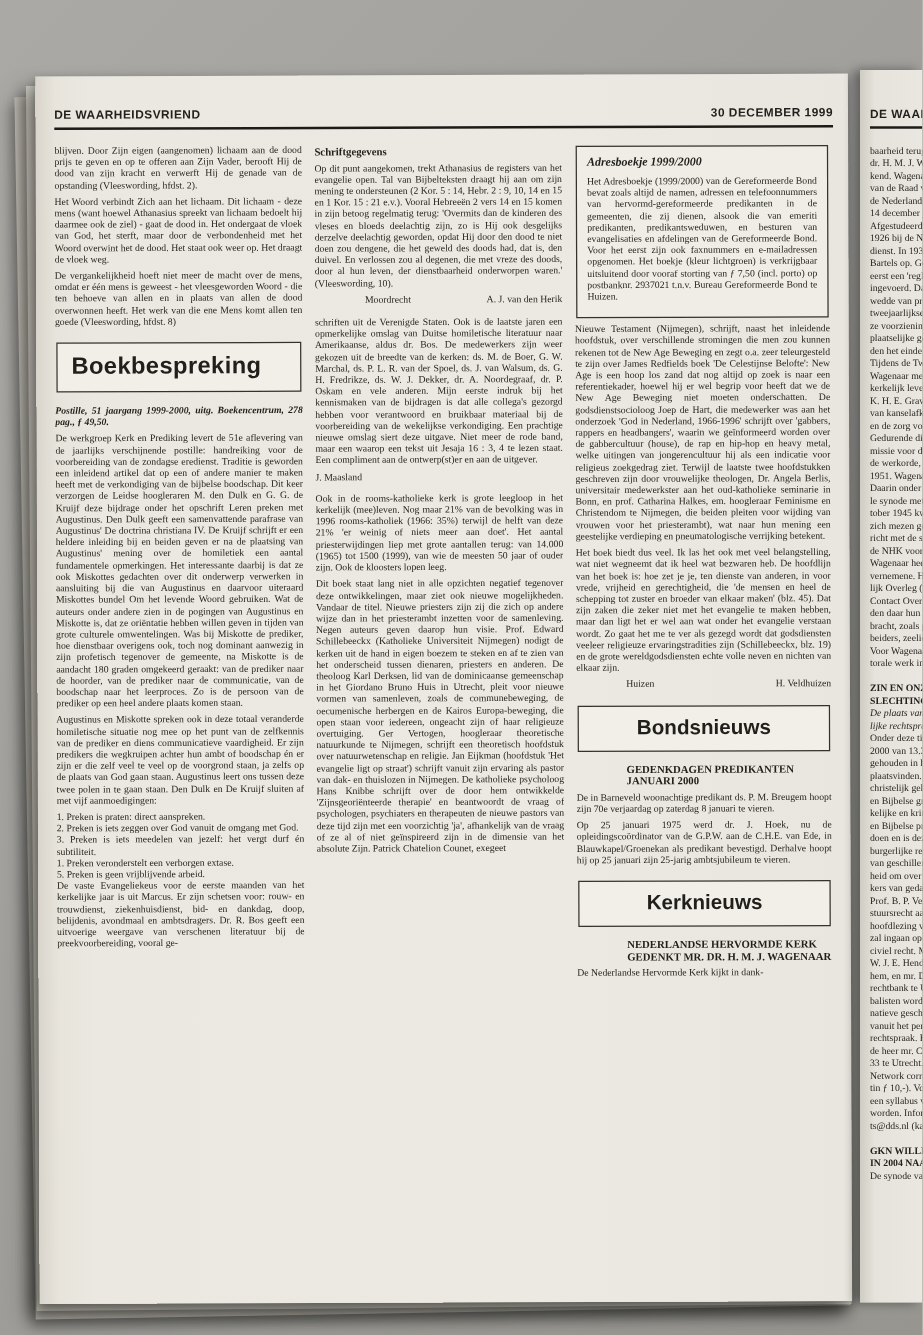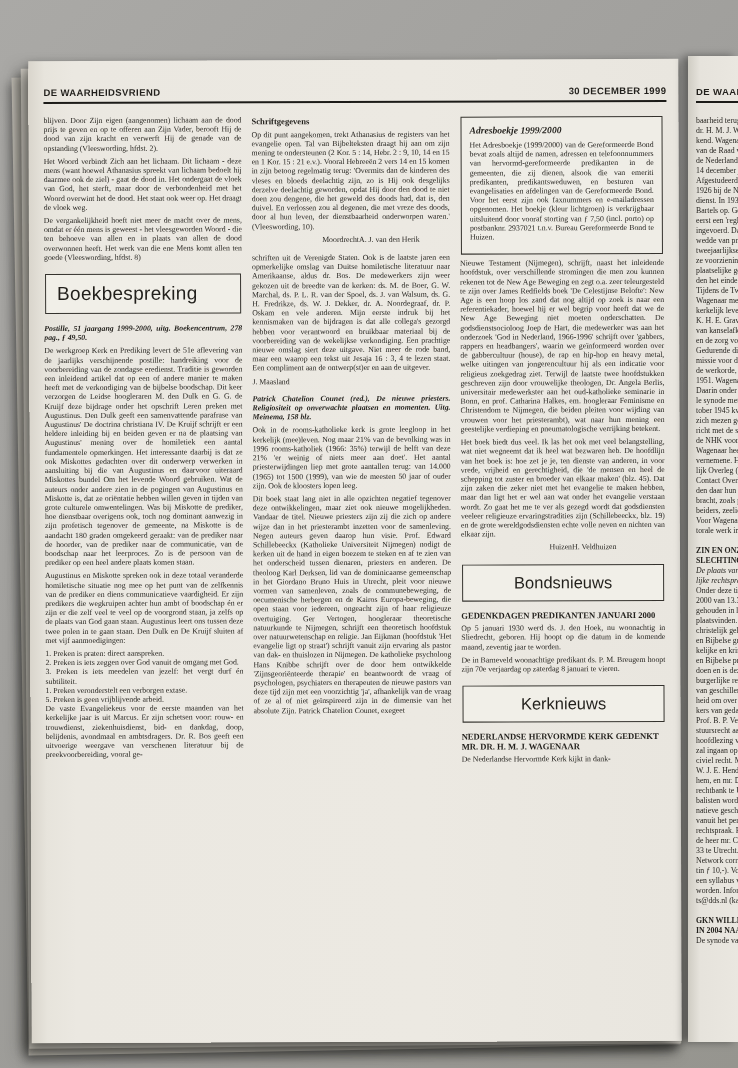--- a/index.html
+++ b/index.html
@@ -31,27 +31,27 @@
   }
   .rule{position:absolute;left:15px;right:12px;top:41px;height:1.7px;background:#1c1b18;}
   .col{position:absolute;top:55px;height:915px;overflow:hidden;}
   .col1{left:15px;width:198px;}
   .col2{left:223px;width:198px;}
   .col3{left:431px;width:204px;}
   .body{
     font-size:7.8px;line-height:9.2px;text-align:justify;margin:0 0 4px;
   }
   .subhead{font-weight:bold;font-size:8.6px;line-height:9.6px;margin:2px 0 3px;}
-  .caps{text-transform:none;}
+  .caps{text-transform:none;margin-left:40px;}
   .booktitle{font-weight:bold;font-style:italic;margin:4px 0 4px;}
-  .sigrow{display:flex;justify-content:center;font-size:7.8px;line-height:9.2px;margin:3px 0 9px;padding-left:40px;}
+  .sigrow{display:flex;justify-content:space-between;font-size:7.8px;line-height:9.2px;margin:3px 0 9px;padding-left:40px;}
   .sig-right{text-align:left;font-size:7.8px;line-height:9.2px;margin:2px 0 8px;}
   .section-box{
     border:1px solid #34322d;background:#f1efe8;
-    font-family:"Liberation Sans", sans-serif;font-weight:400;
+    font-family:"Liberation Sans", sans-serif;font-weight:700;
     text-align:center;margin:12px 1px 10px;padding:8px 4px;
   }
   .section-box.big{font-size:19px;letter-spacing:.3px;text-align:left;padding-left:11px;}
   .section-box.med{font-size:16.5px;}
   .adres-box{
     border:1px solid #34322d;background:#efede6;
     padding:7px 8px 8px;margin:2px 1px 4px;
   }
   .adres-heading{font-weight:bold;font-style:italic;font-size:9.6px;margin:0 0 5px;}
   .points .body{margin:0;}
@@ -99,43 +99,42 @@
 
     <div class="col col2">
       <div class="subhead">Schriftgegevens</div>
       <p class="body">Op dit punt aangekomen, trekt Athanasius de registers van het evangelie open. Tal van Bijbelteksten draagt hij aan om zijn mening te ondersteunen (2 Kor. 5 : 14, Hebr. 2 : 9, 10, 14 en 15 en 1 Kor. 15 : 21 e.v.). Vooral Hebreeën 2 vers 14 en 15 komen in zijn betoog regelmatig terug: 'Overmits dan de kinderen des vleses en bloeds deelachtig zijn, zo is Hij ook desgelijks derzelve deelachtig geworden, opdat Hij door den dood te niet doen zou dengene, die het geweld des doods had, dat is, den duivel. En verlossen zou al degenen, die met vreze des doods, door al hun leven, der dienstbaarheid onderworpen waren.' (Vleeswording, 10).</p>
       <div class="sigrow">
         <span>Moordrecht</span>
         <span>A. J. van den Herik</span>
       </div>
       <p class="body">schriften uit de Verenigde Staten. Ook is de laatste jaren een opmerkelijke omslag van Duitse homiletische literatuur naar Amerikaanse, aldus dr. Bos. De medewerkers zijn weer gekozen uit de breedte van de kerken: ds. M. de Boer, G. W. Marchal, ds. P. L. R. van der Spoel, ds. J. van Walsum, ds. G. H. Fredrikze, ds. W. J. Dekker, dr. A. Noordegraaf, dr. P. Oskam en vele anderen. Mijn eerste indruk bij het kennismaken van de bijdragen is dat alle collega's gezorgd hebben voor verantwoord en bruikbaar materiaal bij de voorbereiding van de wekelijkse verkondiging. Een prachtige nieuwe omslag siert deze uitgave. Niet meer de rode band, maar een waarop een tekst uit Jesaja 16 : 3, 4 te lezen staat. Een compliment aan de ontwerp(st)er en aan de uitgever.</p>
       <div class="sig-right">J. Maasland</div>
-      <p class="body booktitle">Patrick Chatelion Counet (red.), De nieuwe priesters. Religiositeit op onverwachte plaatsen en momenten. Uitg. Meinema, 158 blz.</p>
       <p class="body">Ook in de rooms-katholieke kerk is grote leegloop in het kerkelijk (mee)leven. Nog maar 21% van de bevolking was in 1996 rooms-katholiek (1966: 35%) terwijl de helft van deze 21% 'er weinig of niets meer aan doet'. Het aantal priesterwijdingen liep met grote aantallen terug: van 14.000 (1965) tot 1500 (1999), van wie de meesten 50 jaar of ouder zijn. Ook de kloosters lopen leeg.</p>
       <p class="body">Dit boek staat lang niet in alle opzichten negatief tegenover deze ontwikkelingen, maar ziet ook nieuwe mogelijkheden. Vandaar de titel. Nieuwe priesters zijn zij die zich op andere wijze dan in het priesterambt inzetten voor de samenleving. Negen auteurs geven daarop hun visie. Prof. Edward Schillebeeckx (Katholieke Universiteit Nijmegen) nodigt de kerken uit de hand in eigen boezem te steken en af te zien van het onderscheid tussen dienaren, priesters en anderen. De theoloog Karl Derksen, lid van de dominicaanse gemeenschap in het Giordano Bruno Huis in Utrecht, pleit voor nieuwe vormen van samenleven, zoals de communebeweging, de oecumenische herbergen en de Kairos Europa-beweging, die open staan voor iedereen, ongeacht zijn of haar religieuze overtuiging. Ger Vertogen, hoogleraar theoretische natuurkunde te Nijmegen, schrijft een theoretisch hoofdstuk over natuurwetenschap en religie. Jan Eijkman (hoofdstuk 'Het evangelie ligt op straat') schrijft vanuit zijn ervaring als pastor van dak- en thuislozen in Nijmegen. De katholieke psycholoog Hans Knibbe schrijft over de door hem ontwikkelde 'Zijnsgeoriënteerde therapie' en beantwoordt de vraag of psychologen, psychiaters en therapeuten de nieuwe pastors van deze tijd zijn met een voorzichtig 'ja', afhankelijk van de vraag of ze al of niet geïnspireerd zijn in de dimensie van het absolute Zijn. Patrick Chatelion Counet, exegeet</p>
     </div>
 
     <div class="col col3">
       <div class="adres-box">
         <div class="adres-heading">Adresboekje 1999/2000</div>
         <div class="body">Het Adresboekje (1999/2000) van de Gereformeerde Bond bevat zoals altijd de namen, adressen en telefoonnummers van hervormd-gereformeerde predikanten in de gemeenten, die zij dienen, alsook die van emeriti predikanten, predikantsweduwen, en besturen van evangelisaties en afdelingen van de Gereformeerde Bond. Voor het eerst zijn ook faxnummers en e-mailadressen opgenomen. Het boekje (kleur lichtgroen) is verkrijgbaar uitsluitend door vooraf storting van ƒ 7,50 (incl. porto) op postbanknr. 2937021 t.n.v. Bureau Gereformeerde Bond te Huizen.</div>
       </div>
       <p class="body">Nieuwe Testament (Nijmegen), schrijft, naast het inleidende hoofdstuk, over verschillende stromingen die men zou kunnen rekenen tot de New Age Beweging en zegt o.a. zeer teleurgesteld te zijn over James Redfields boek 'De Celestijnse Belofte': New Age is een hoop los zand dat nog altijd op zoek is naar een referentiekader, hoewel hij er wel begrip voor heeft dat we de New Age Beweging niet moeten onderschatten. De godsdienstsocioloog Joep de Hart, die medewerker was aan het onderzoek 'God in Nederland, 1966-1996' schrijft over 'gabbers, rappers en headbangers', waarin we geïnformeerd worden over de gabbercultuur (house), de rap en hip-hop en heavy metal, welke uitingen van jongerencultuur hij als een indicatie voor religieus zoekgedrag ziet. Terwijl de laatste twee hoofdstukken geschreven zijn door vrouwelijke theologen, Dr. Angela Berlis, universitair medewerkster aan het oud-katholieke seminarie in Bonn, en prof. Catharina Halkes, em. hoogleraar Feminisme en Christendom te Nijmegen, die beiden pleiten voor wijding van vrouwen voor het priesterambt), wat naar hun mening een geestelijke verdieping en pneumatologische verrijking betekent.</p>
       <p class="body">Het boek biedt dus veel. Ik las het ook met veel belangstelling, wat niet wegneemt dat ik heel wat bezwaren heb. De hoofdlijn van het boek is: hoe zet je je, ten dienste van anderen, in voor vrede, vrijheid en gerechtigheid, die 'de mensen en heel de schepping tot zuster en broeder van elkaar maken' (blz. 45). Dat zijn zaken die zeker niet met het evangelie te maken hebben, maar dan ligt het er wel aan wat onder het evangelie verstaan wordt. Zo gaat het me te ver als gezegd wordt dat godsdiensten veeleer religieuze ervaringstradities zijn (Schillebeeckx, blz. 19) en de grote wereldgodsdiensten echte volle neven en nichten van elkaar zijn.</p>
       <div class="sigrow">
         <span>Huizen</span>
         <span>H. Veldhuizen</span>
       </div>
       <div class="section-box med">
         <span>Bondsnieuws</span>
       </div>
       <div class="subhead caps">GEDENKDAGEN PREDIKANTEN JANUARI 2000</div>
       <div>
-          <div class="body">Op 5 januari 1930 werd ds. J. den Hoek, nu woonachtig in Sliedrecht, geboren. Hij hoopt op die datum in de komende maand, zeventig jaar te worden.</div>
           <div class="body">De in Barneveld woonachtige predikant ds. P. M. Breugem hoopt zijn 70e verjaardag op zaterdag 8 januari te vieren.</div>
+          <div class="body">Op 25 januari 1975 werd dr. J. Hoek, nu de opleidingscoördinator van de G.P.W. aan de C.H.E. van Ede, in Blauwkapel/Groenekan als predikant bevestigd. Derhalve hoopt hij op 25 januari zijn 25-jarig ambtsjubileum te vieren.</div>
         </div>
       <div class="section-box med">
         <span>Kerknieuws</span>
       </div>
       <div class="subhead caps">NEDERLANDSE HERVORMDE KERK GEDENKT MR. DR. H. M. J. WAGENAAR</div>
       <p class="body">De Nederlandse Hervormde Kerk kijkt in dank-</p>
     </div>
   </div>
 
   <div class="page right-page">

